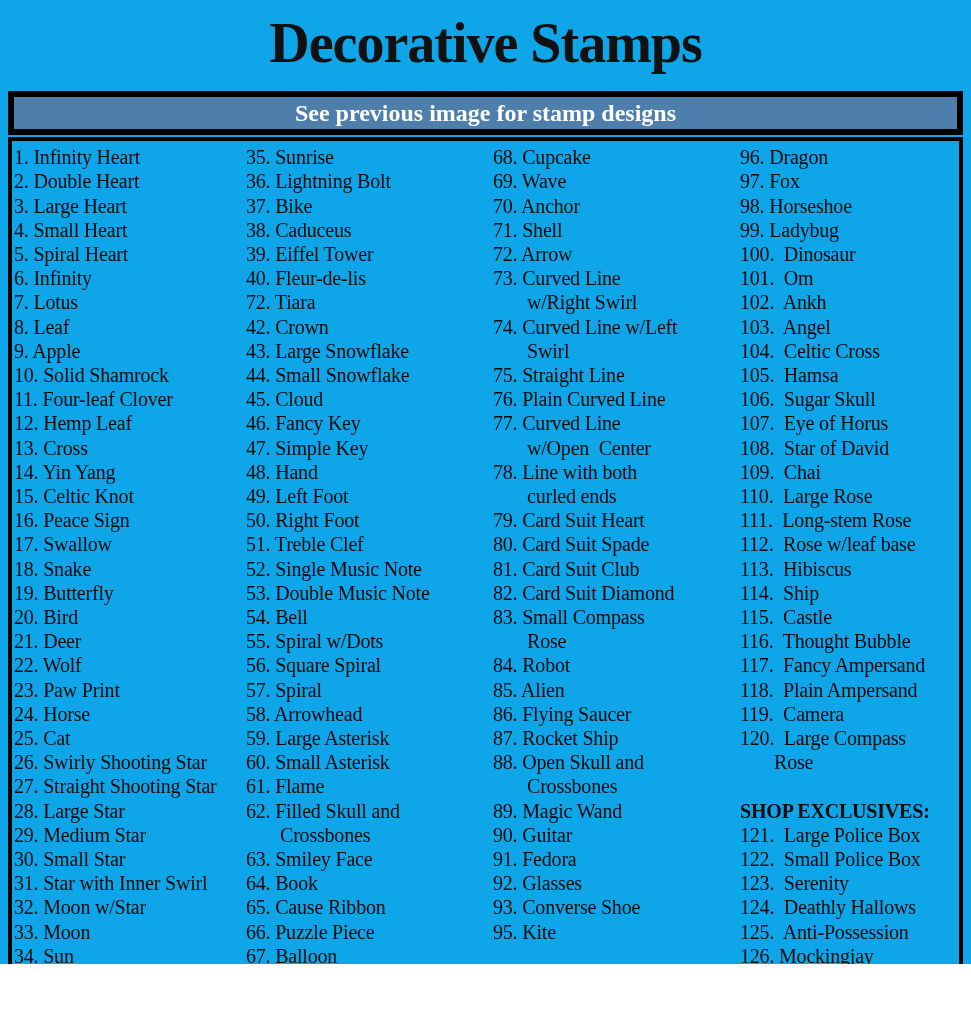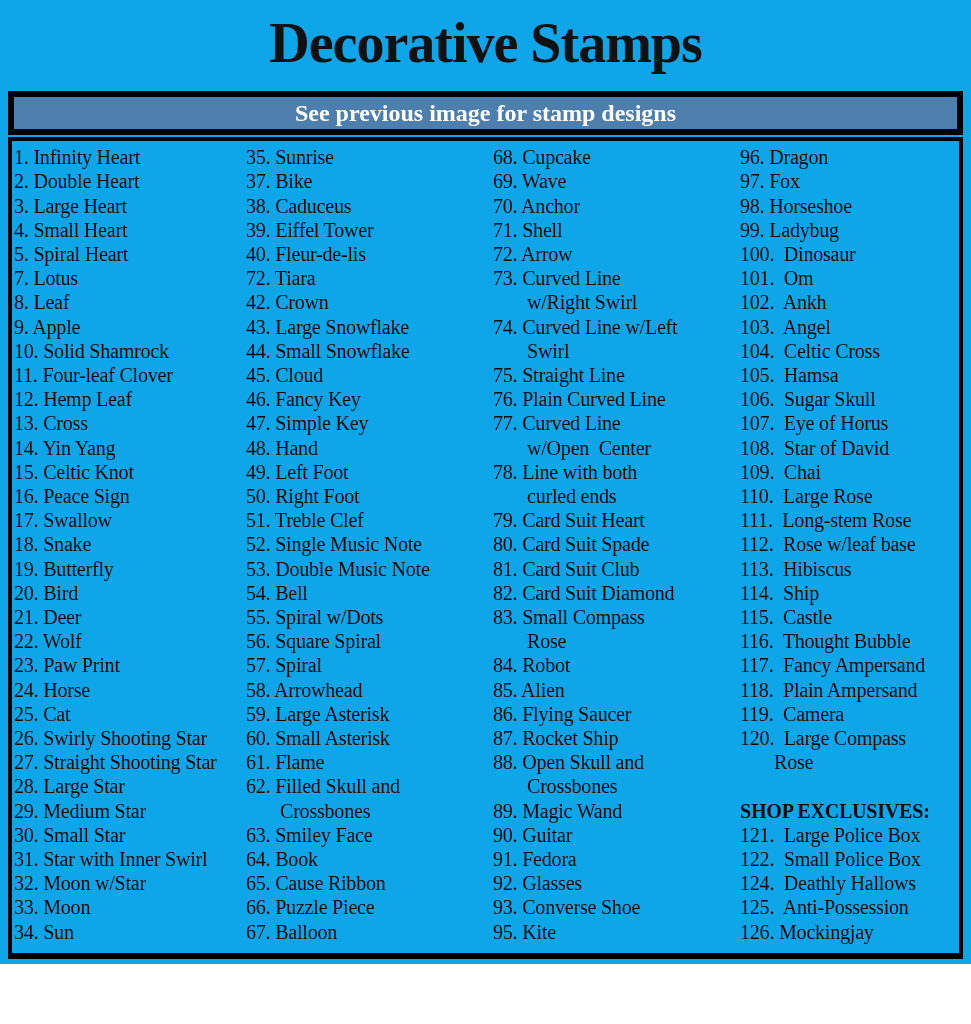--- a/index.html
+++ b/index.html
@@ -73,20 +73,21 @@
 
   <div class="banner" style="background: rgb(78, 126, 171); color: rgb(255, 255, 255); border-color: rgb(0, 0, 0);">See previous image for stamp designs</div>
 
   <div class="list-box">
     <div class="col">
         <div class="item">1. Infinity Heart</div>
         <div class="item">2. Double Heart</div>
         <div class="item">3. Large Heart</div>
         <div class="item">4. Small Heart</div>
         <div class="item">5. Spiral Heart</div>
+        <div class="item">6. Infinity</div>
         <div class="item">7. Lotus</div>
         <div class="item">8. Leaf</div>
         <div class="item">9. Apple</div>
         <div class="item">10. Solid Shamrock</div>
         <div class="item">11. Four-leaf Clover</div>
         <div class="item">12. Hemp Leaf</div>
         <div class="item">13. Cross</div>
         <div class="item">14. Yin Yang</div>
         <div class="item">15. Celtic Knot</div>
         <div class="item">16. Peace Sign</div>
@@ -104,20 +105,21 @@
         <div class="item">28. Large Star</div>
         <div class="item">29. Medium Star</div>
         <div class="item">30. Small Star</div>
         <div class="item">31. Star with Inner Swirl</div>
         <div class="item">32. Moon w/Star</div>
         <div class="item">33. Moon</div>
         <div class="item">34. Sun</div>
       </div>
     <div class="col">
         <div class="item">35. Sunrise</div>
+        <div class="item">36. Lightning Bolt</div>
         <div class="item">37. Bike</div>
         <div class="item">38. Caduceus</div>
         <div class="item">39. Eiffel Tower</div>
         <div class="item">40. Fleur-de-lis</div>
         <div class="item">72. Tiara</div>
         <div class="item">42. Crown</div>
         <div class="item">43. Large Snowflake</div>
         <div class="item">44. Small Snowflake</div>
         <div class="item">45. Cloud</div>
         <div class="item">46. Fancy Key</div>
@@ -202,19 +204,20 @@
         <div class="item">115.  Castle</div>
         <div class="item">116.  Thought Bubble</div>
         <div class="item">117.  Fancy Ampersand</div>
         <div class="item">118.  Plain Ampersand</div>
         <div class="item">119.  Camera</div>
         <div class="item">120.  Large Compass
 Rose</div>
         <div class="item exclusives-header">SHOP EXCLUSIVES:</div>
         <div class="item">121.  Large Police Box</div>
         <div class="item">122.  Small Police Box</div>
+        <div class="item">123.  Serenity</div>
         <div class="item">124.  Deathly Hallows</div>
         <div class="item">125.  Anti-Possession</div>
         <div class="item">126. Mockingjay</div>
       </div>
   </div>
 
 </div>
 
 </body></html>

